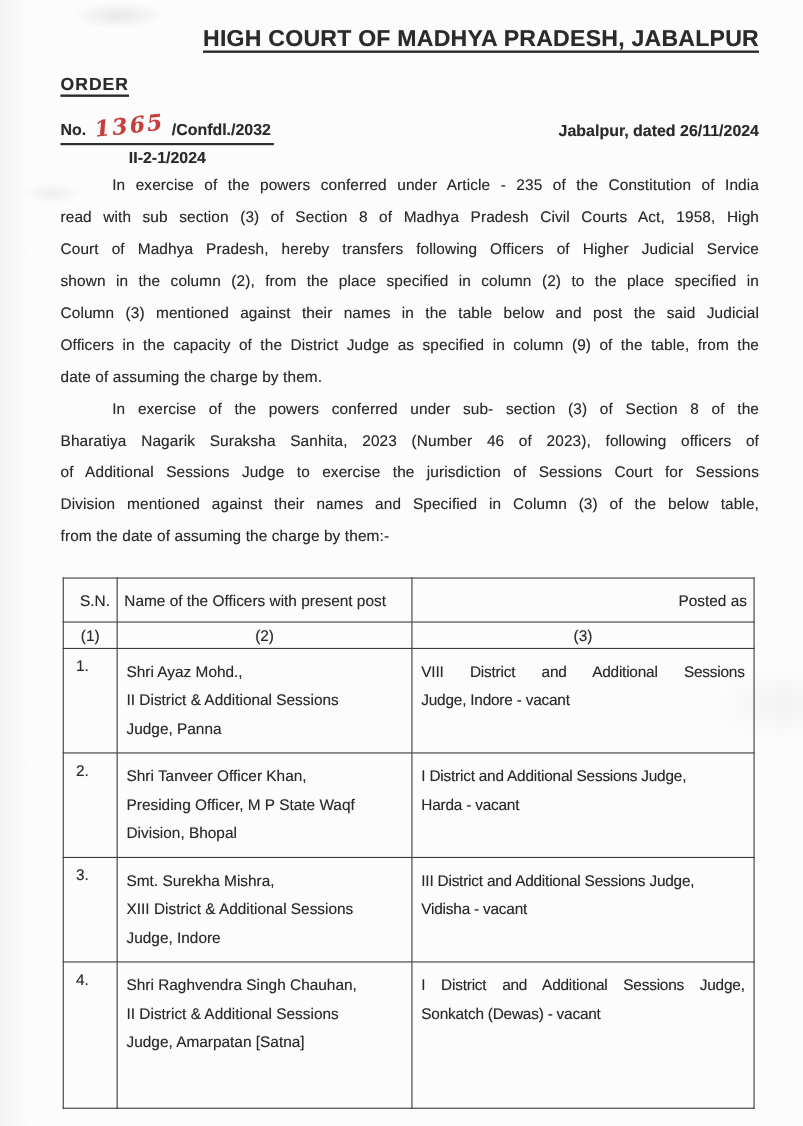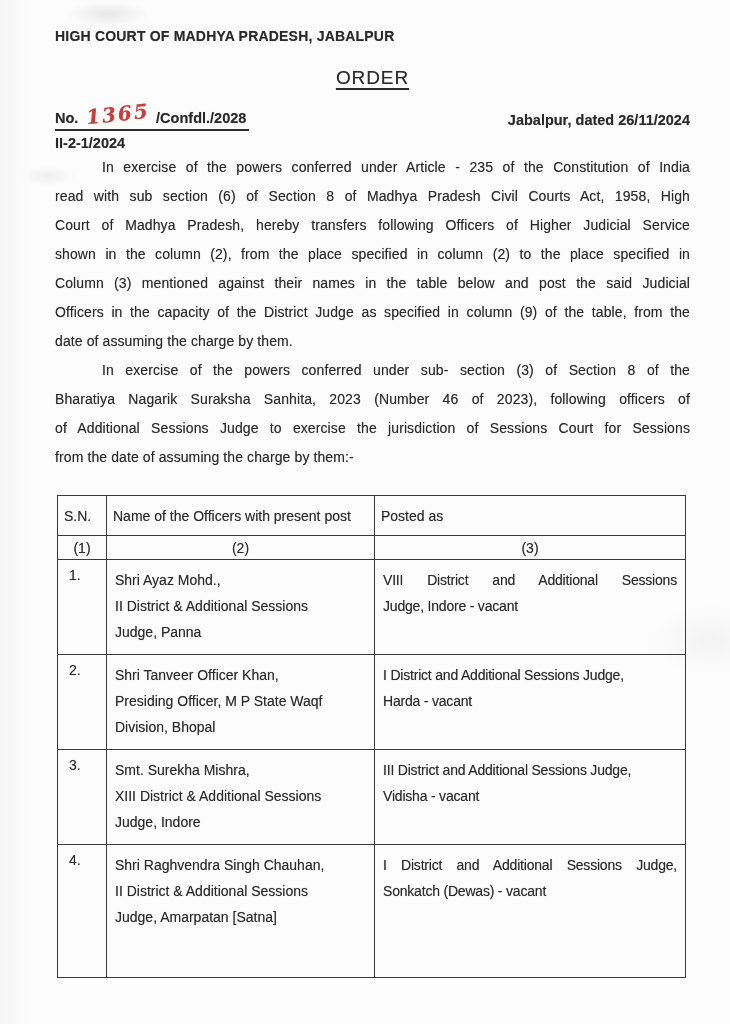--- a/index.html
+++ b/index.html
@@ -17,30 +17,30 @@
     color:#2a2a2a;
     background:
       radial-gradient(ellipse 60px 18px at 108px 14px, rgba(110,110,110,.14), transparent 70%),
       radial-gradient(ellipse 40px 14px at 48px 176px, rgba(120,120,120,.10), transparent 70%),
       radial-gradient(ellipse 90px 50px at 712px 640px, rgba(120,120,120,.07), transparent 70%),
       linear-gradient(90deg, rgba(0,0,0,.03), rgba(0,0,0,0) 28px),
       #fcfcfc;
     text-shadow:0 0 .7px rgba(45,45,45,.45);
   }
   .doc-title{
-    text-align:left;
-    font-size:14px;font-weight:bold;line-height:20px;
+    text-align:right;
+    font-size:21px;font-weight:bold;line-height:20px;
     letter-spacing:.2px;
+    text-decoration:underline;
     text-underline-offset:4px;
     text-decoration-thickness:1.8px;
   }
   .doc-order{
     margin-top:22px;
-    text-align:center;
-    font-size:19px;font-weight:normal;line-height:20px;
+    font-size:16px;font-weight:bold;line-height:20px;
     letter-spacing:.9px;
     text-decoration:underline;
     text-underline-offset:4px;
     text-decoration-thickness:1.8px;
   }
   .ref-row{
     margin-top:21px;
     display:flex;justify-content:space-between;align-items:flex-start;
     font-size:14.5px;font-weight:bold;line-height:19px;
   }
@@ -54,21 +54,21 @@
     color:#c5403c;
     font-family:"DejaVu Serif",serif;
     font-style:italic;font-weight:600;
     font-size:20px;line-height:14px;
     letter-spacing:2px;
     transform:rotate(-6deg);
     position:relative;top:-2px;
     margin:0 2px 0 4px;
     text-shadow:0 0 .7px rgba(197,64,60,.5);
   }
-  .sub-ref{text-align:left;margin-top:3px;}
+  .sub-ref{text-align:center;margin-top:3px;}
   .ref-right{padding-top:2px;}
   .para{font-size:14px;}
   .para .ln{
     line-height:29px;
     white-space:nowrap;
     letter-spacing:.1px;
     text-align:justify;
     text-align-last:justify;
   }
   .para .ln.jlast{text-align:right;text-align-last:left;}
@@ -80,21 +80,21 @@
     font-size:14px;
   }
   .order-table td{
     border:1.5px solid #3a3a3a;
     vertical-align:top;
     padding:6px 8px;
   }
   .order-table tr.thead td{
     height:31px;vertical-align:middle;padding:4px 6px;
   }
-  .order-table tr.thead td.c1,.order-table tr.thead td.c3{text-align:left;}
+  .order-table tr.thead td.c1,.order-table tr.thead td.c3{text-align:right;}
   .order-table tr.tnums td{
     text-align:center;height:17px;padding:3px;vertical-align:middle;
   }
   .order-table .cell-ln{line-height:26px;white-space:nowrap;}
   .sn-cell{padding-left:11px !important;}
   .posted-cell{letter-spacing:-.2px;margin-left:24px;}
   .posted-cell .spread{text-align:justify;text-align-last:justify;}
   .order-table tr.tall td{height:116px;}
   .order-table tr.trow td{padding-top:7px;padding-bottom:9px;}
 </style>
@@ -104,41 +104,42 @@
 <div class="page">
 
   <div class="doc-title">HIGH COURT OF MADHYA PRADESH, JABALPUR</div>
   <div class="doc-order">ORDER</div>
 
   <div class="ref-row">
     <div class="ref-left">
       <span class="no-line">
         <span>No.</span>
         <span class="handwritten">1365</span>
-        <span>/Confdl./2028</span>
+        <span>/Confdl./2032</span>
       </span>
       <div class="sub-ref">II-2-1/2024</div>
     </div>
     <div class="ref-right">Jabalpur, dated 26/11/2024</div>
   </div>
 
   <div class="para">
     <div class="ln indent">In exercise of the powers conferred under Article - 235 of the Constitution of India</div>
-    <div class="ln">read with sub section (6) of Section 8 of Madhya Pradesh Civil Courts Act, 1958, High</div>
+    <div class="ln">read with sub section (3) of Section 8 of Madhya Pradesh Civil Courts Act, 1958, High</div>
     <div class="ln">Court of Madhya Pradesh, hereby transfers following Officers of Higher Judicial Service</div>
     <div class="ln">shown in the column (2), from the place specified in column (2) to the place specified in</div>
     <div class="ln">Column (3) mentioned against their names in the table below and post the said Judicial</div>
     <div class="ln">Officers in the capacity of the District Judge as specified in column (9) of the table, from the</div>
     <div class="ln jlast">date of assuming the charge by them.</div>
   </div>
 
   <div class="para">
     <div class="ln indent">In exercise of the powers conferred under sub- section (3) of Section 8 of the</div>
     <div class="ln">Bharatiya Nagarik Suraksha Sanhita, 2023 (Number 46 of 2023), following officers of</div>
     <div class="ln">of Additional Sessions Judge to exercise the jurisdiction of Sessions Court for Sessions</div>
+    <div class="ln">Division mentioned against their names and Specified in Column (3) of the below table,</div>
     <div class="ln jlast">from the date of assuming the charge by them:-</div>
   </div>
 
   <table class="order-table">
     <colgroup>
         <col style="width:49px">
         <col style="width:268px">
         <col style="width:311px">
       </colgroup>
     <tbody>

